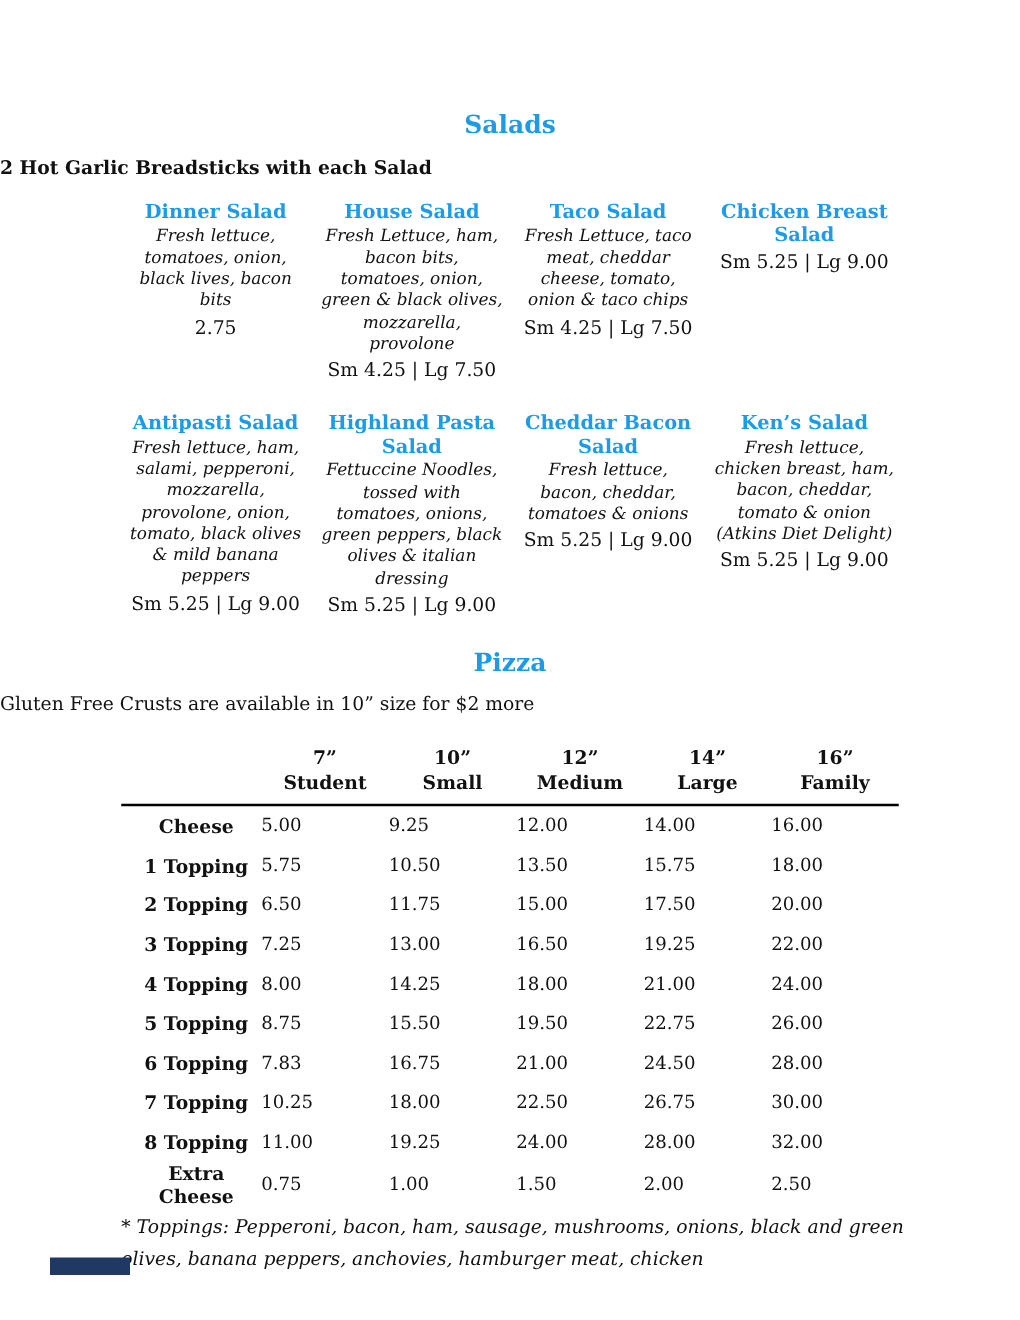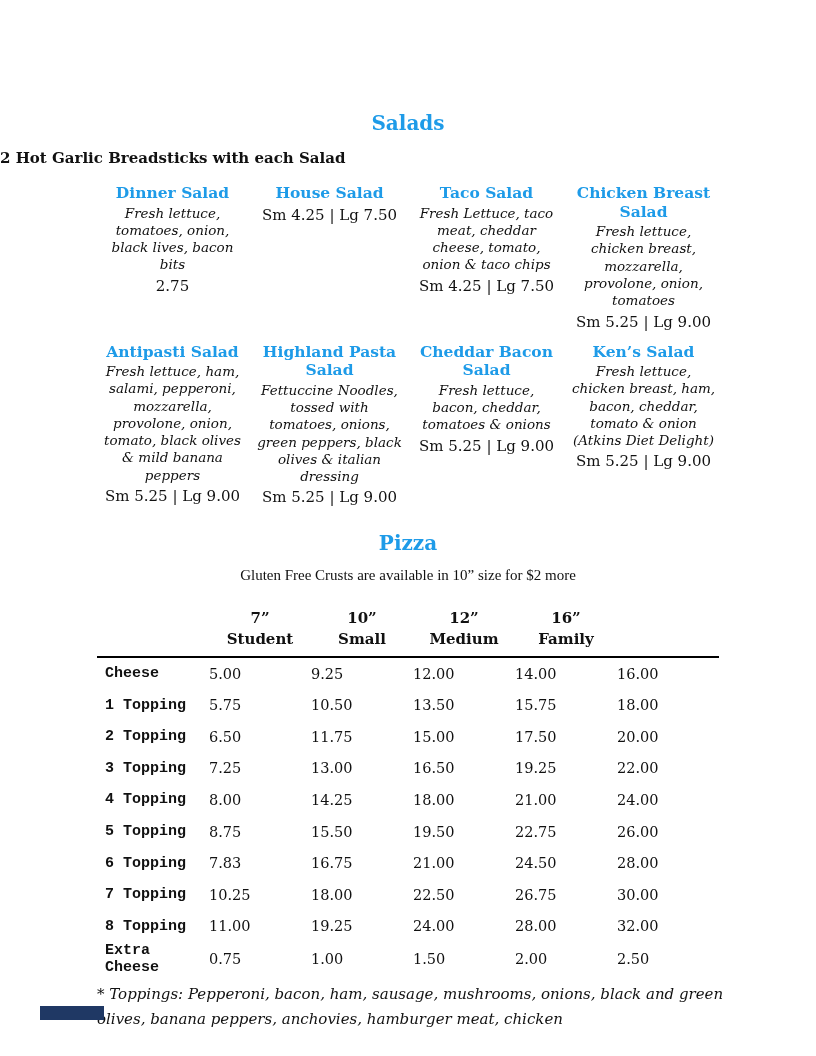--- a/index.html
+++ b/index.html
@@ -6,69 +6,69 @@
   .page {
     position: relative;
     width: 816px;
     height: 1056px;
     margin: 0 auto;
     background: #ffffff;
     color: #111111;
     font-family: "DejaVu Serif", serif;
     overflow: hidden;
   }
-  .content { padding-top: 112px; }
+  .content { padding-top: 88px; }
 
   .section-title {
     text-align: center;
     font-size: 20px;
     font-weight: bold;
     color: #1E9BE8;
     line-height: 1.15;
   }
   .section-sub {
     text-align: left;
     font-size: 15px;
     font-weight: bold;
     margin-top: 14px;
   }
 
   .salads-grid {
     width: 628px;
     margin: 17px auto 12px auto;
     display: grid;
     grid-template-columns: repeat(4, 157px);
-    row-gap: 12px;
+    row-gap: 24px;
   }
   .salad-card { text-align: center; padding: 0 6px; box-sizing: border-box; }
   .salad-name {
     color: #1E9BE8;
     font-weight: bold;
     font-size: 15.5px;
     line-height: 1.2;
     margin-bottom: 2px;
   }
   .salad-desc { font-style: italic; font-size: 13.5px; line-height: 1.28; }
   .salad-price { font-size: 15px; margin-top: 3px; }
 
   .pizza-title { margin-top: 26px; }
-  .pizza-sub { text-align: center; font-size: 15px; margin-top: 12px; font-family: Liberation Serif, serif; }
+  .pizza-sub { font-size: 15px; margin-top: 12px; }
 
   .pizza-table { width: 622px; margin: 24px auto 0 auto; }
   .ptr {
     display: grid;
     grid-template-columns: 112px repeat(5, 102px);
     align-items: center;
   }
   .ptr-header { border-bottom: 2px solid #000; padding-bottom: 7px; align-items: end; }
   .col-head { text-align: center; font-weight: bold; font-size: 15px; line-height: 1.35; }
   .col-head .size { display: block; }
   .col-head .size-label { display: block; }
   .ptr-body { height: 31.6px; }
-  .row-label { font-weight: bold; font-size: 15px; padding-left: 8px; text-align: left; font-family: Liberation Mono, monospace; }
+  .row-label { font-weight: bold; font-size: 15px; padding-left: 8px; text-align: center; }
   .price-cell { font-size: 14.5px; }
 
   .footnote {
     width: 655px;
     margin: 8px 0 0 97px;
     font-size: 15px;
     line-height: 1.7;
     font-style: italic;
   }
 
@@ -92,30 +92,30 @@
       <div class="section-sub">2 Hot Garlic Breadsticks with each Salad</div>
 
       <div class="salads-grid">
         <div class="salad-card">
           <div class="salad-name">Dinner Salad</div>
           <div class="salad-desc">Fresh lettuce, tomatoes, onion, black lives, bacon bits</div>
           <div class="salad-price">2.75</div>
         </div>
         <div class="salad-card">
           <div class="salad-name">House Salad</div>
+          <div class="salad-desc">Fresh Lettuce, ham, bacon bits, tomatoes, onion, green &amp; black olives, mozzarella, provolone</div>
           <div class="salad-price">Sm 4.25 | Lg 7.50</div>
         </div>
         <div class="salad-card">
           <div class="salad-name">Taco Salad</div>
           <div class="salad-desc">Fresh Lettuce, taco meat, cheddar cheese, tomato, onion &amp; taco chips</div>
           <div class="salad-price">Sm 4.25 | Lg 7.50</div>
         </div>
         <div class="salad-card">
           <div class="salad-name">Chicken Breast Salad</div>
-          <div class="salad-desc">Fresh lettuce, chicken breast, mozzarella, provolone, onion, tomatoes</div>
           <div class="salad-price">Sm 5.25 | Lg 9.00</div>
         </div>
         <div class="salad-card">
           <div class="salad-name">Antipasti Salad</div>
           <div class="salad-desc">Fresh lettuce, ham, salami, pepperoni, mozzarella, provolone, onion, tomato, black olives &amp; mild banana peppers</div>
           <div class="salad-price">Sm 5.25 | Lg 9.00</div>
         </div>
         <div class="salad-card">
           <div class="salad-name">Highland Pasta Salad</div>
           <div class="salad-desc">Fettuccine Noodles, tossed with tomatoes, onions, green peppers, black olives &amp; italian dressing</div>
@@ -145,20 +145,24 @@
             <span class="size">7”</span>
             <span class="size-label">Student</span>
           </div>
           <div class="col-head">
             <span class="size">10”</span>
             <span class="size-label">Small</span>
           </div>
           <div class="col-head">
             <span class="size">12”</span>
             <span class="size-label">Medium</span>
+          </div>
+          <div class="col-head">
+            <span class="size">14”</span>
+            <span class="size-label">Large</span>
           </div>
           <div class="col-head">
             <span class="size">16”</span>
             <span class="size-label">Family</span>
           </div>
         </div>
 
         <div class="ptr ptr-body">
           <div class="row-label">Cheese</div>
           <div class="price-cell">5.00</div>

